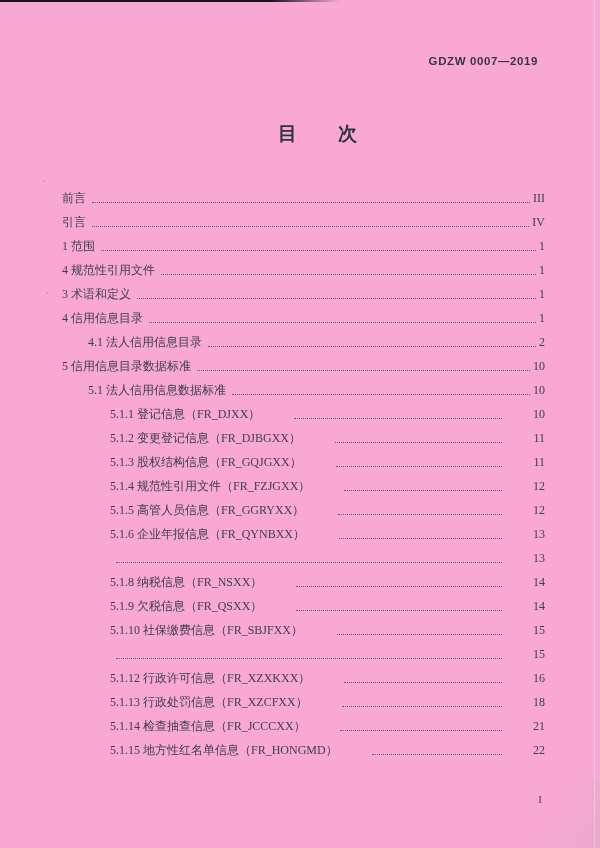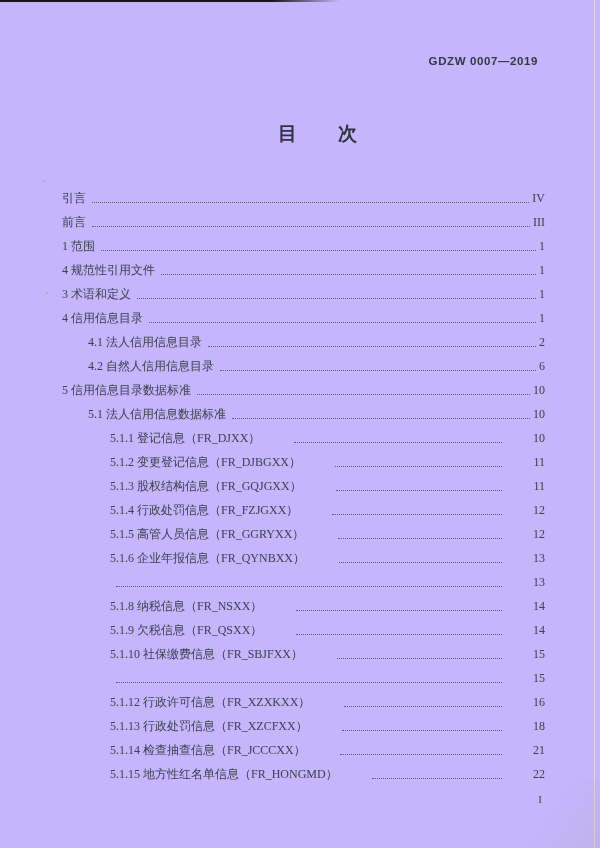--- a/index.html
+++ b/index.html
@@ -4,21 +4,21 @@
 <style>
   html, body {
     margin: 0;
     padding: 0;
     background: #ffffff;
   }
   .page {
     position: relative;
     width: 600px;
     height: 848px;
-    background: #c4b5fd;
+    background: #f9a8d4;
     overflow: hidden;
     font-family: "Liberation Serif", "DejaVu Serif", serif;
     color: #3c404a;
   }
   
   .top-edge-artifact {
     position: absolute;
     top: 0; left: 0;
     width: 340px; height: 2px;
     background: linear-gradient(90deg, #15161a 0%, #15161a 80%, rgba(21,22,26,0) 100%);
@@ -101,28 +101,28 @@
   <div class="corner-shadow-artifact"></div>
   <div class="speck speck-1"></div>
   <div class="speck speck-2"></div>
 
   <div class="doc-code">GDZW 0007—2019</div>
 
   <div class="page-title">目　　次</div>
 
   <div class="toc">
       <div class="toc-row" data-indent="0">
+      <span class="toc-label">前言</span>
+      <span class="leader"></span>
+      <span class="pagenum">III</span>
+    </div>
+      <div class="toc-row" data-indent="0">
       <span class="toc-label">引言</span>
       <span class="leader"></span>
       <span class="pagenum">IV</span>
-    </div>
-      <div class="toc-row" data-indent="0">
-      <span class="toc-label">前言</span>
-      <span class="leader"></span>
-      <span class="pagenum">III</span>
     </div>
       <div class="toc-row" data-indent="0">
       <span class="toc-label">1 范围</span>
       <span class="leader"></span>
       <span class="pagenum">1</span>
     </div>
       <div class="toc-row" data-indent="0">
       <span class="toc-label">4 规范性引用文件</span>
       <span class="leader"></span>
       <span class="pagenum">1</span>
@@ -135,25 +135,20 @@
       <div class="toc-row" data-indent="0">
       <span class="toc-label">4 信用信息目录</span>
       <span class="leader"></span>
       <span class="pagenum">1</span>
     </div>
       <div class="toc-row" data-indent="1">
       <span class="toc-label">4.1 法人信用信息目录</span>
       <span class="leader"></span>
       <span class="pagenum">2</span>
     </div>
-      <div class="toc-row" data-indent="1">
-      <span class="toc-label">4.2 自然人信用信息目录</span>
-      <span class="leader"></span>
-      <span class="pagenum">6</span>
-    </div>
       <div class="toc-row" data-indent="0">
       <span class="toc-label">5 信用信息目录数据标准</span>
       <span class="leader"></span>
       <span class="pagenum">10</span>
     </div>
       <div class="toc-row" data-indent="1">
       <span class="toc-label">5.1 法人信用信息数据标准</span>
       <span class="leader"></span>
       <span class="pagenum">10</span>
     </div>
@@ -166,21 +161,21 @@
       <span class="toc-label">5.1.2 变更登记信息（FR_DJBGXX）</span>
       <span class="leader"></span>
       <span class="pagenum">11</span>
     </div>
       <div class="toc-row" data-indent="2">
       <span class="toc-label">5.1.3 股权结构信息（FR_GQJGXX）</span>
       <span class="leader"></span>
       <span class="pagenum">11</span>
     </div>
       <div class="toc-row" data-indent="2">
-      <span class="toc-label">5.1.4 行政处罚信息（FR_FZJGXX）</span>
+      <span class="toc-label">5.1.4 规范性引用文件（FR_FZJGXX）</span>
       <span class="leader"></span>
       <span class="pagenum">12</span>
     </div>
       <div class="toc-row" data-indent="2">
       <span class="toc-label">5.1.5 高管人员信息（FR_GGRYXX）</span>
       <span class="leader"></span>
       <span class="pagenum">12</span>
     </div>
       <div class="toc-row" data-indent="2">
       <span class="toc-label">5.1.6 企业年报信息（FR_QYNBXX）</span>

